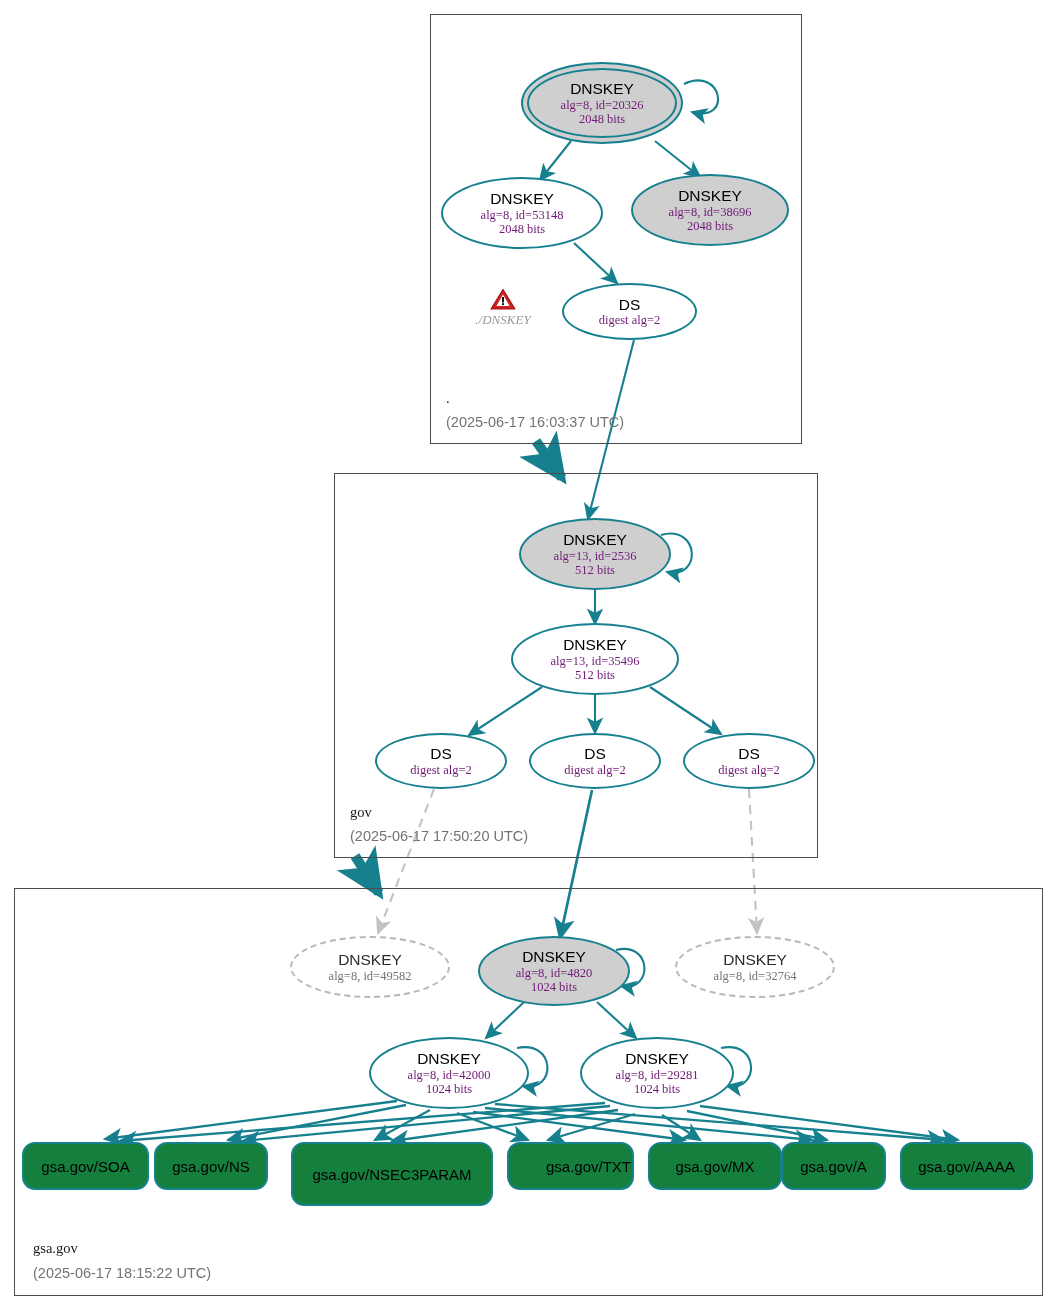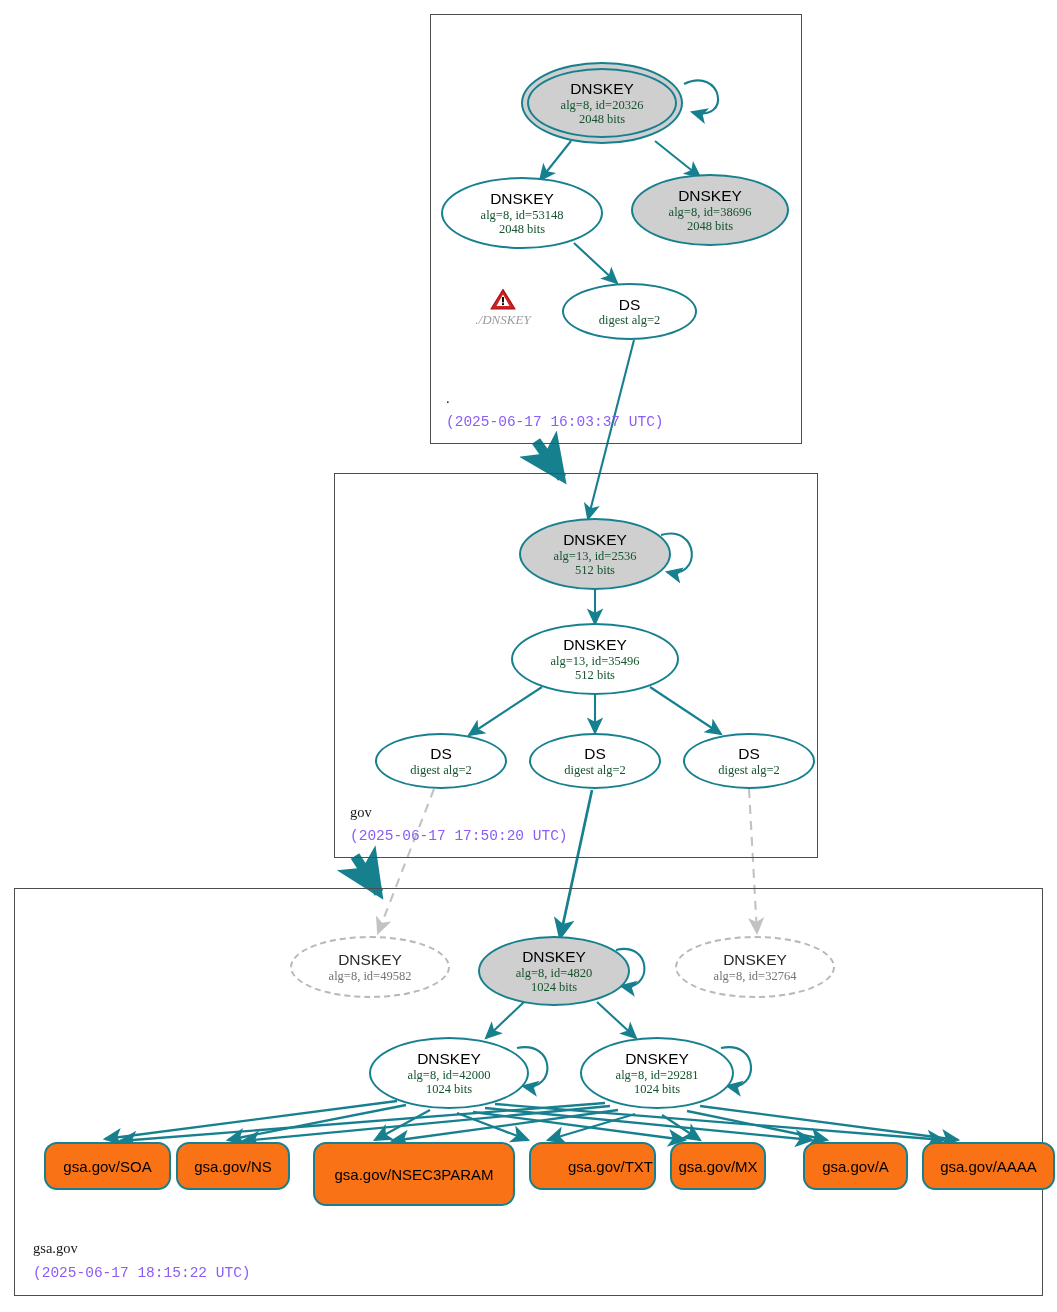--- a/index.html
+++ b/index.html
@@ -33,23 +33,23 @@
   }
   .zone-label {
     position: absolute;
     font-family: "Liberation Serif", serif;
     font-size: 14.5px;
     color: #1a1a1a;
     white-space: nowrap;
   }
   .zone-time {
     position: absolute;
-    font-family: Liberation Mono, monospace;
+    font-family: Liberation Sans, sans-serif;
     font-size: 14.5px;
-    color: #8b5cf6;
+    color: #737373;
     white-space: nowrap;
   }
   
   .node {
     position: absolute;
     box-sizing: border-box;
     border-radius: 50%;
     display: flex;
     flex-direction: column;
     align-items: center;
@@ -58,21 +58,21 @@
     line-height: 1.12;
   }
   .node .t1 {
     font-family: "Liberation Sans", sans-serif;
     font-size: 15.5px;
     color: #000000;
   }
   .node .t2, .node .t3 {
     font-family: "Liberation Serif", serif;
     font-size: 12.5px;
-    color: #14532d;
+    color: #701a75;
   }
   .node.solid {
     border: 2px solid #17808f;
     background: #ffffff;
   }
   .node.solid.shaded {
     background: #cfcfcf;
   }
   .node.dashed {
     border: 2px dashed #b8b8b8;
@@ -88,29 +88,28 @@
     border: 2px solid #17808f;
     border-radius: 50%;
     pointer-events: none;
   }
   
   .rrset {
     position: absolute;
     box-sizing: border-box;
     border: 2px solid #17808f;
     border-radius: 13px;
-    background: #f97316;
+    background: #15803d;
     display: flex;
     align-items: center;
     justify-content: center;
     font-family: "Liberation Sans", sans-serif;
     font-size: 15px;
     color: #000000;
     white-space: nowrap;
-    margin-left: 22px;
   }
   
   .warn-wrap {
     position: absolute;
     display: flex;
     flex-direction: column;
     align-items: center;
     justify-content: center;
   }
   .warn-label {
@@ -311,17 +310,17 @@
   <div class="node solid" style="left:580px; top:1037px; width:154px; height:72px;">
     <span class="t1">DNSKEY</span>
     <span class="t2">alg=8, id=29281</span>
     <span class="t3">1024 bits</span>
   </div>
 
   <div class="rrset" style="left:22px; top:1142px; width:127px; height:48px;">gsa.gov/SOA</div>
   <div class="rrset" style="left:154px; top:1142px; width:114px; height:48px;">gsa.gov/NS</div>
   <div class="rrset" style="left:291px; top:1142px; width:202px; height:64px;">gsa.gov/NSEC3PARAM</div>
   <div class="rrset" style="left:507px; top:1142px; width:127px; height:48px;padding-left:36px;">gsa.gov/TXT</div>
-  <div class="rrset" style="left:648px; top:1142px; width:96px; height:48px;">gsa.gov/MX</div>
+  <div class="rrset" style="left:648px; top:1142px; width:134px; height:48px;">gsa.gov/MX</div>
   <div class="rrset" style="left:781px; top:1142px; width:105px; height:48px;">gsa.gov/A</div>
   <div class="rrset" style="left:900px; top:1142px; width:133px; height:48px;">gsa.gov/AAAA</div>
 
 </div>
 
 </body></html>

